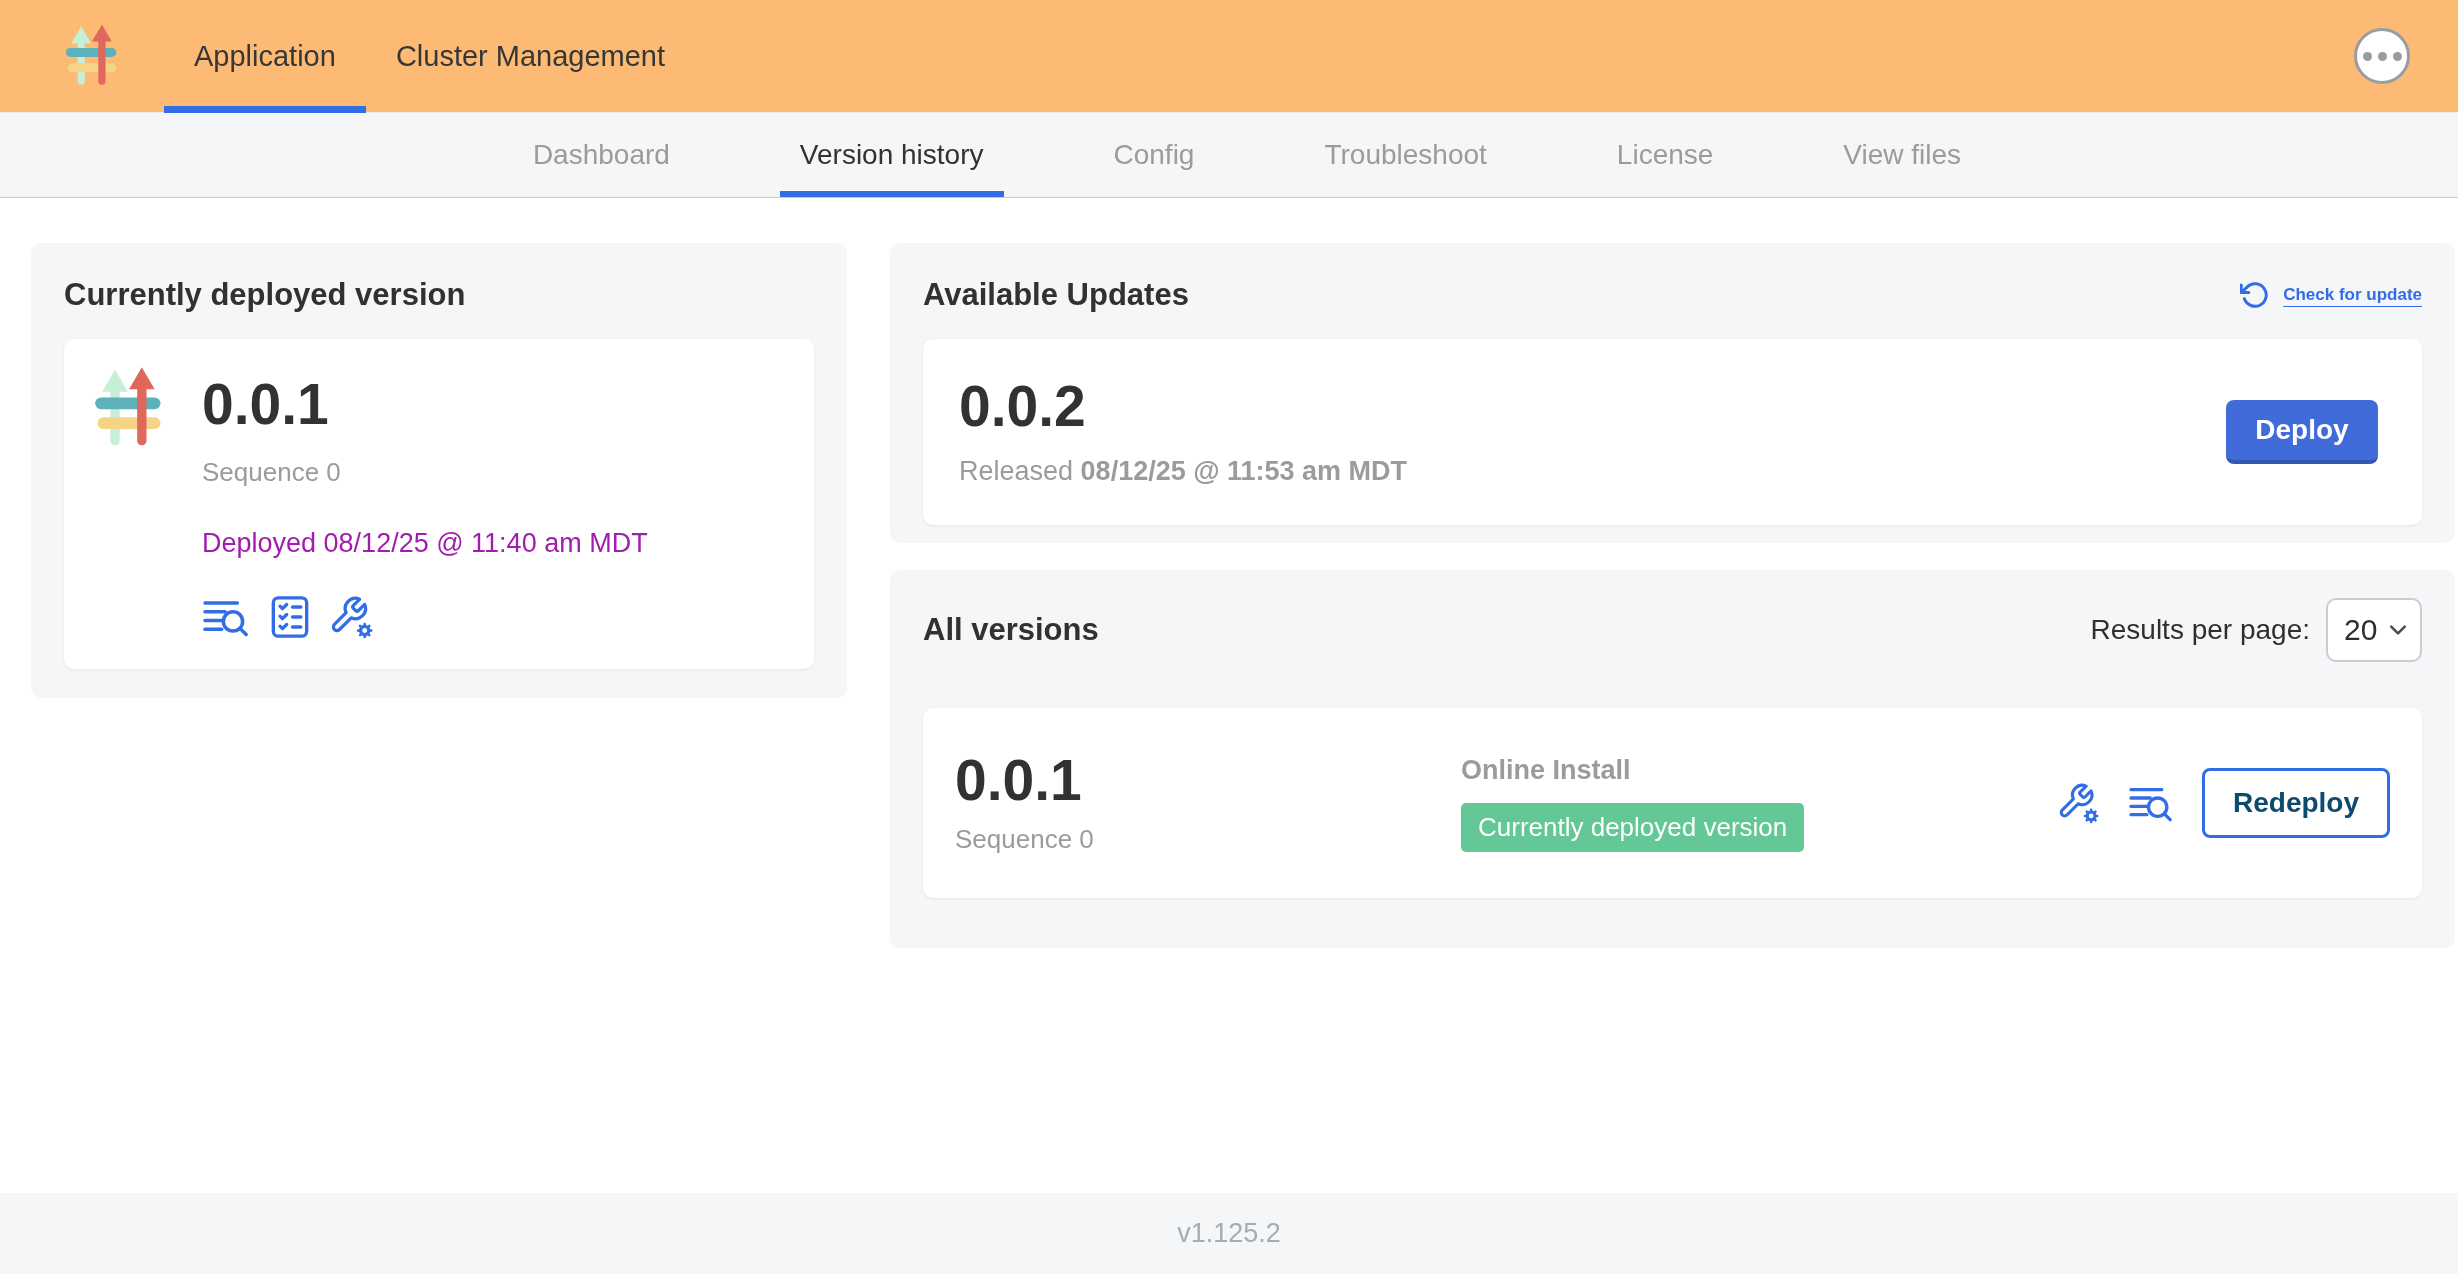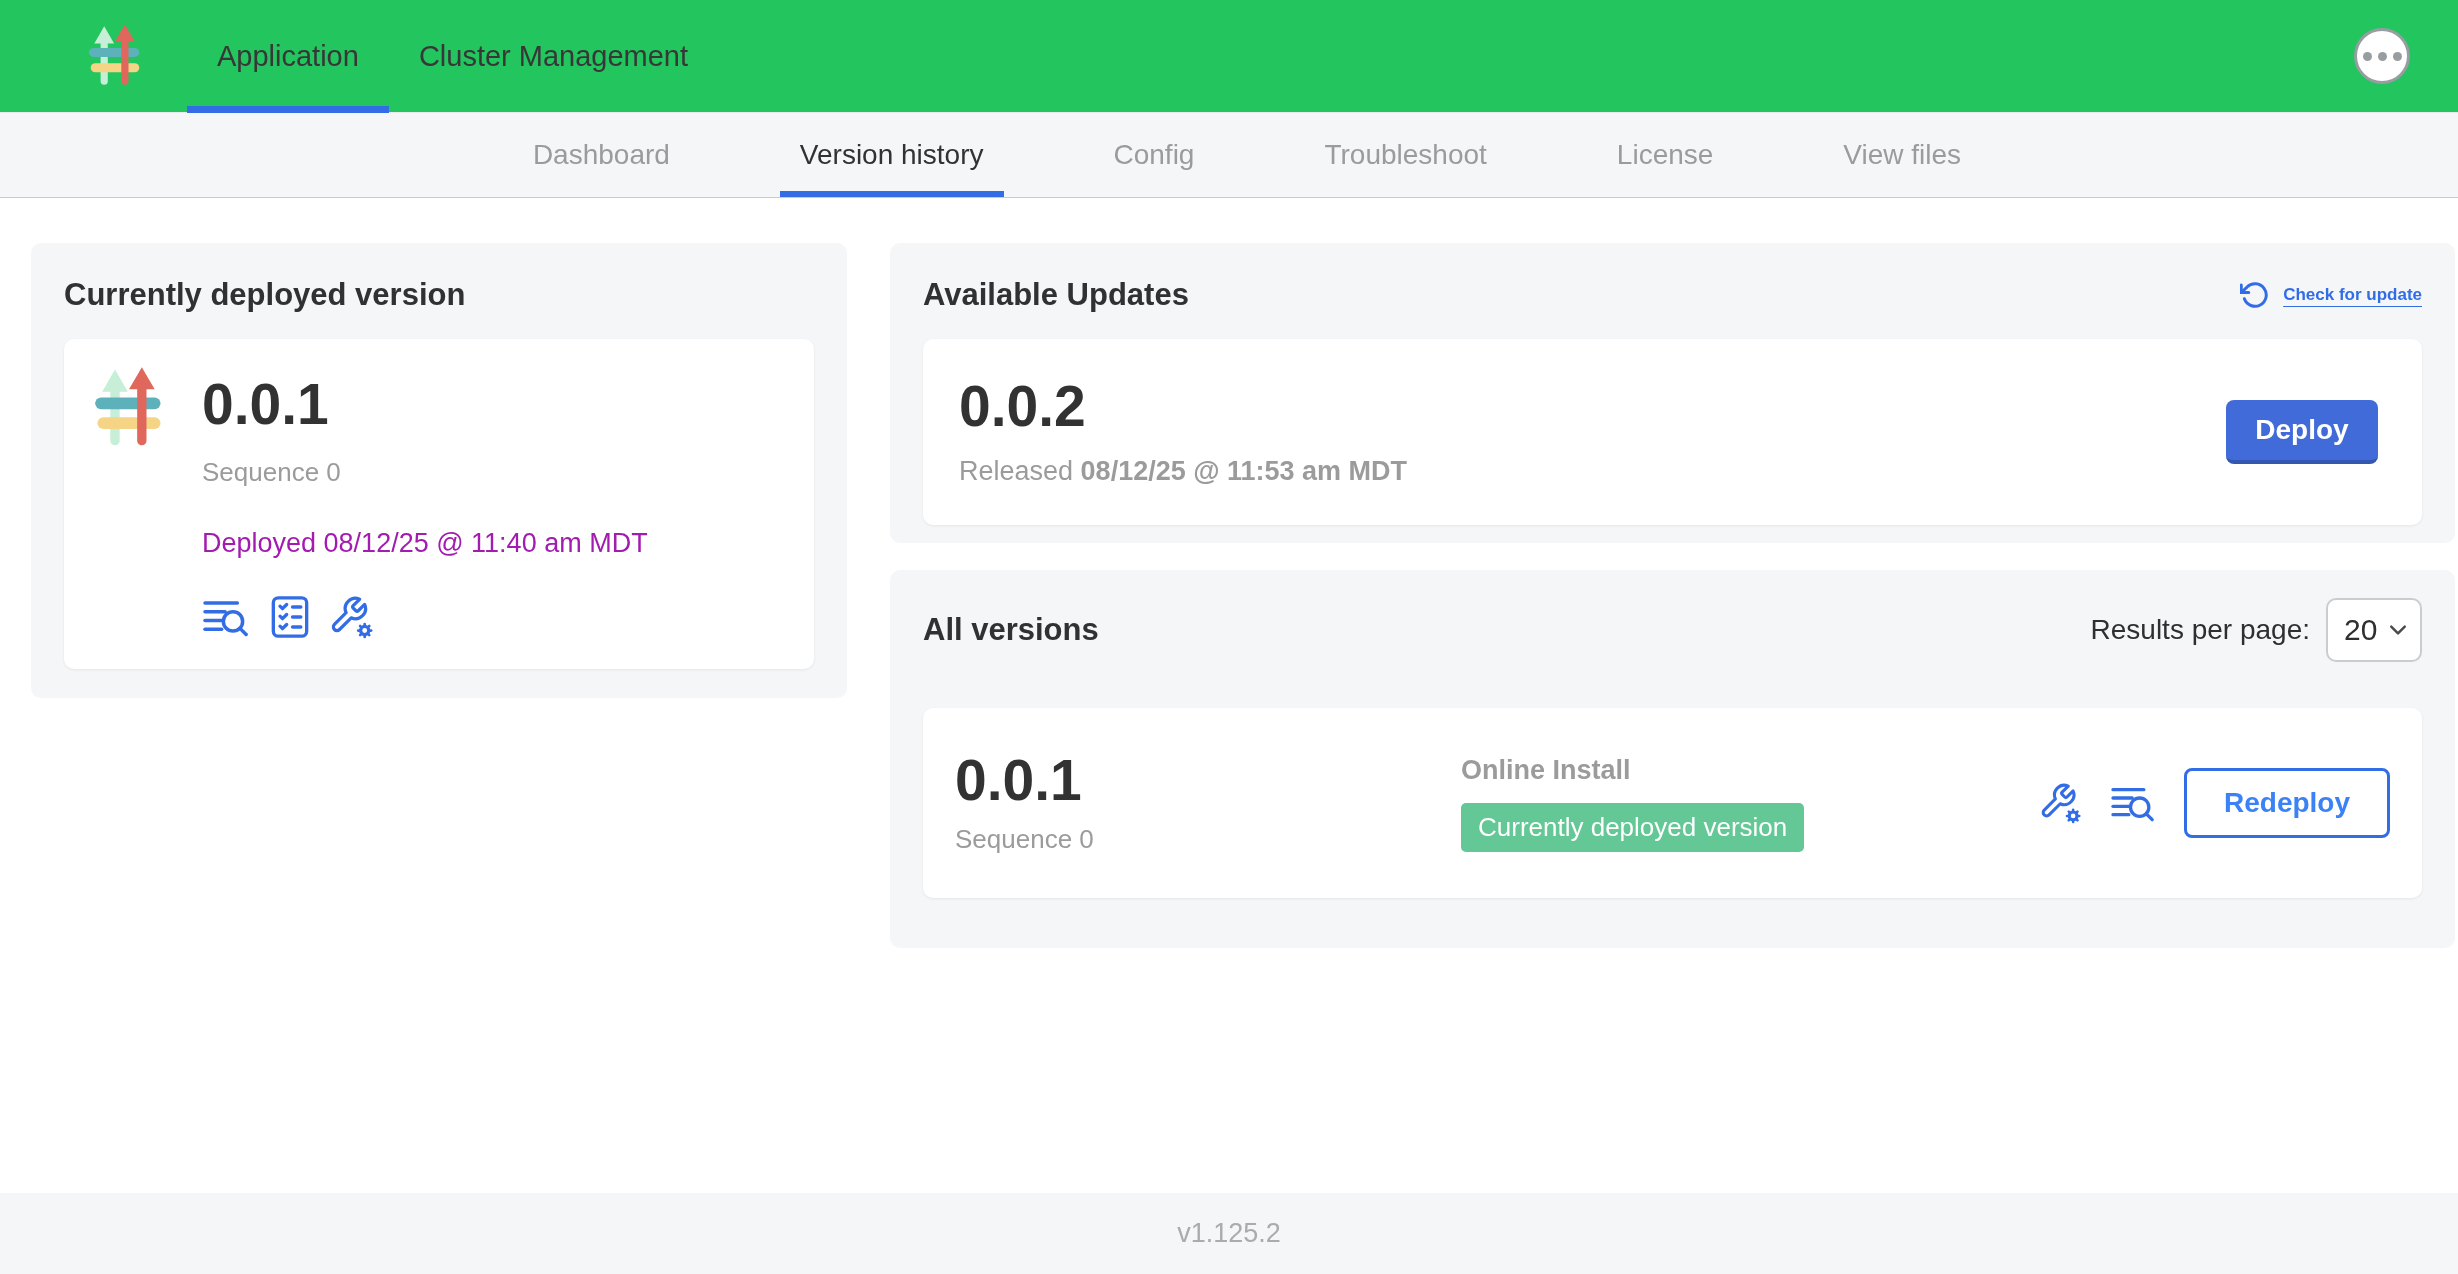--- a/index.html
+++ b/index.html
@@ -4,22 +4,22 @@
 <style>
   * { margin:0; padding:0; box-sizing:border-box; }
   html,body { width:2458px; height:1274px; }
   body {
     font-family:"Liberation Sans", sans-serif;
     background:#ffffff; color:#323232;
     display:flex; flex-direction:column; overflow:hidden;
   }
 
   
-  .header { height:113px; flex:none; background:#22c55e; border-bottom:1px solid #e8eaec;
-            display:flex; align-items:stretch;padding-left:23px; }
+  .header { height:113px; flex:none; background:#fdba74; border-bottom:1px solid #e8eaec;
+            display:flex; align-items:stretch; }
   .logo-wrap { align-self:center; margin-left:65px; width:54px; height:66px; }
   .header-tabs { display:flex; margin-left:45px; }
   .h-tab { position:relative; display:flex; align-items:center; padding:0 30px;
            font-size:29px; color:#373737; cursor:pointer; }
   .h-tab.active::after { content:""; position:absolute; left:0; right:0; bottom:-1px;
            height:7px; background:#326de6; }
   .menu-btn { margin-left:auto; margin-right:48px; align-self:center;
            width:56px; height:56px; border-radius:50%; border:3px solid #989da2;
            background:#fff; display:flex; align-items:center; justify-content:center; gap:6px; cursor:pointer; }
   .menu-btn .dot { width:9px; height:9px; border-radius:50%; background:#989da2; }
@@ -75,22 +75,22 @@
   .rpp-select { width:96px; height:64px; background:#fff; border:2px solid #c9cdd1;
                 border-radius:10px; display:flex; align-items:center; justify-content:space-between;
                 padding:0 13px 0 16px; font-size:30px; color:#2f2f2f; cursor:pointer; }
   .version-row { margin-top:46px; height:190px; display:flex; align-items:center; padding:0 32px; }
   .vr-left { width:506px; flex:none; }
   .vr-left .seq { margin-top:14px; }
   .install-type { font-size:27px; font-weight:700; color:#9b9b9b; }
   .badge { display:inline-block; margin-top:17px; background:#63c796; color:#fff;
            font-size:26px; padding:9px 17px; border-radius:5px; }
   .vr-right { margin-left:auto; display:flex; align-items:center; gap:28px; }
-  .btn-redeploy { width:206px; height:70px; background:#fff; border:3px solid #326de6;
-                  border-radius:8px; color:#3b82f6; font-size:28px; font-weight:700;
+  .btn-redeploy { width:188px; height:70px; background:#fff; border:3px solid #326de6;
+                  border-radius:8px; color:#0c4a6e; font-size:28px; font-weight:700;
                   font-family:inherit; display:flex; align-items:center; justify-content:center; cursor:pointer; }
 
   
   .footer { flex:none; height:81px; background:#f4f6f8; display:flex;
             align-items:center; justify-content:center; font-size:27px; color:#a8acb0; }
 </style>
 </head>
 <body>
 
 <div class="header">

